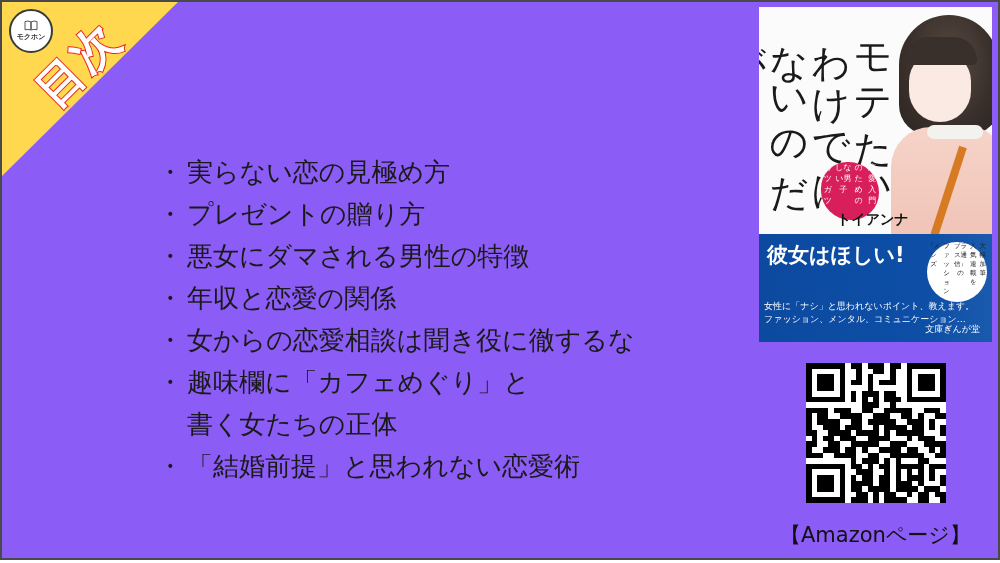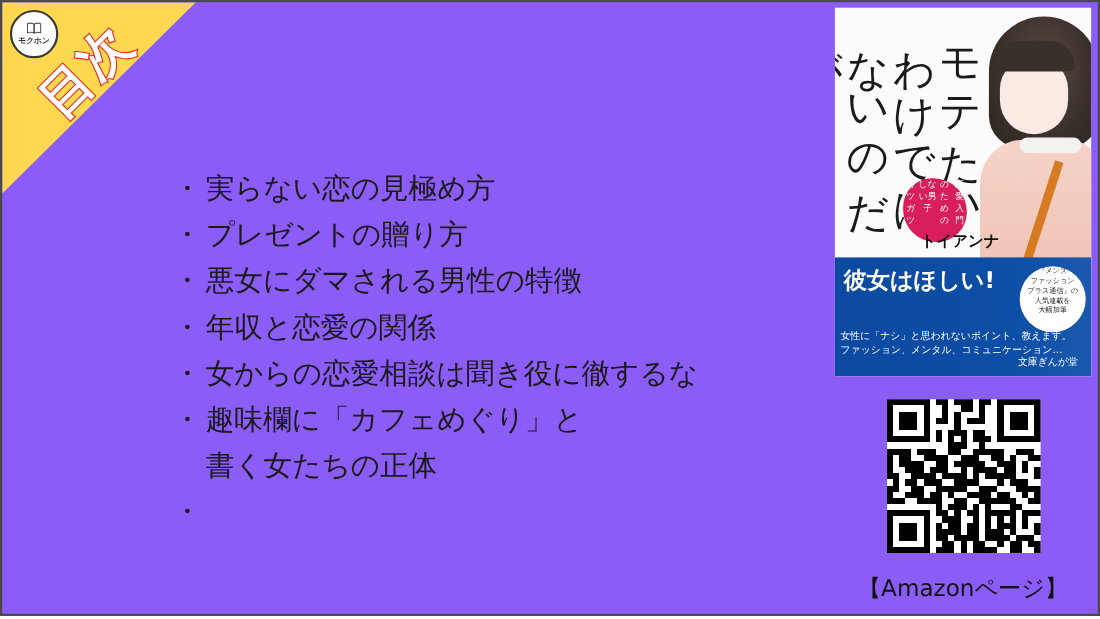--- a/index.html
+++ b/index.html
@@ -103,21 +103,21 @@
     position: absolute; left: 0; top: 227px; width: 233px; height: 108px;
     background: linear-gradient(90deg, #0c4aa0 0%, #0d4ea6 70%, #1a5aae 100%);
     color: #fff;
   }
   .band-catch {
     position: absolute; left: 8px; top: 8px; font-size: 21px; font-weight: bold; line-height: 26px;
   }
   .band-circle {
     position: absolute; left: 168px; top: 8px; width: 60px; height: 60px; border-radius: 50%;
     background: #fff; color: #222; font-size: 6.5px; text-align: center; line-height: 9px;
-    display: flex; flex-direction: column; 
+    display: flex; flex-direction: row; justify-content: center;
   }
   .band-sub {
     position: absolute; left: 5px; top: 66px; font-size: 9px; line-height: 13px;
   }
   .band-pub {
     position: absolute; right: 12px; bottom: 6px; font-size: 9px;
   }
   .qr {
     position: absolute; left: 804px; top: 361px; width: 140px; height: 140px;
   }
@@ -166,20 +166,21 @@
       </li>
     <li>
         <span class="bullet">・</span>
         <span>趣味欄に「カフェめぐり」と</span>
       </li>
     <li>
         <span class="cont">書く女たちの正体</span>
       </li>
     <li>
         <span class="bullet">・</span>
+        <span>「結婚前提」と思われない恋愛術</span>
       </li>
   </ul>
 
   <div class="cover">
     <div class="girl-hair"></div>
     <div class="girl-body"></div>
     <div class="girl-strap"></div>
     <div class="girl-collar"></div>
     <div class="girl-face"></div>
     <div class="girl-bangs"></div>

